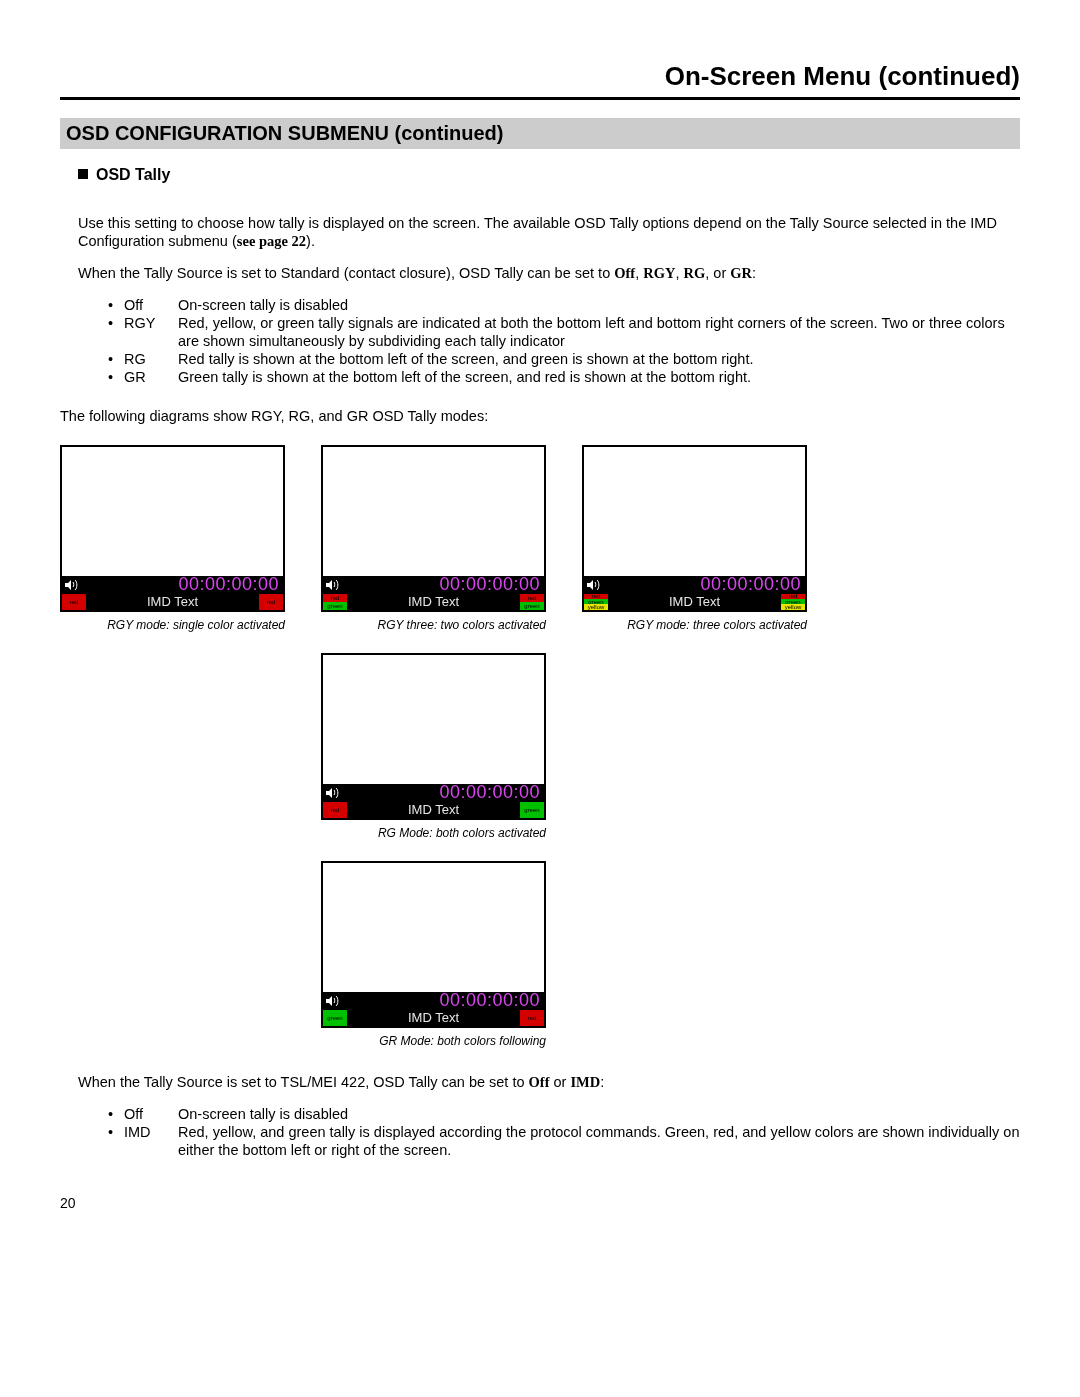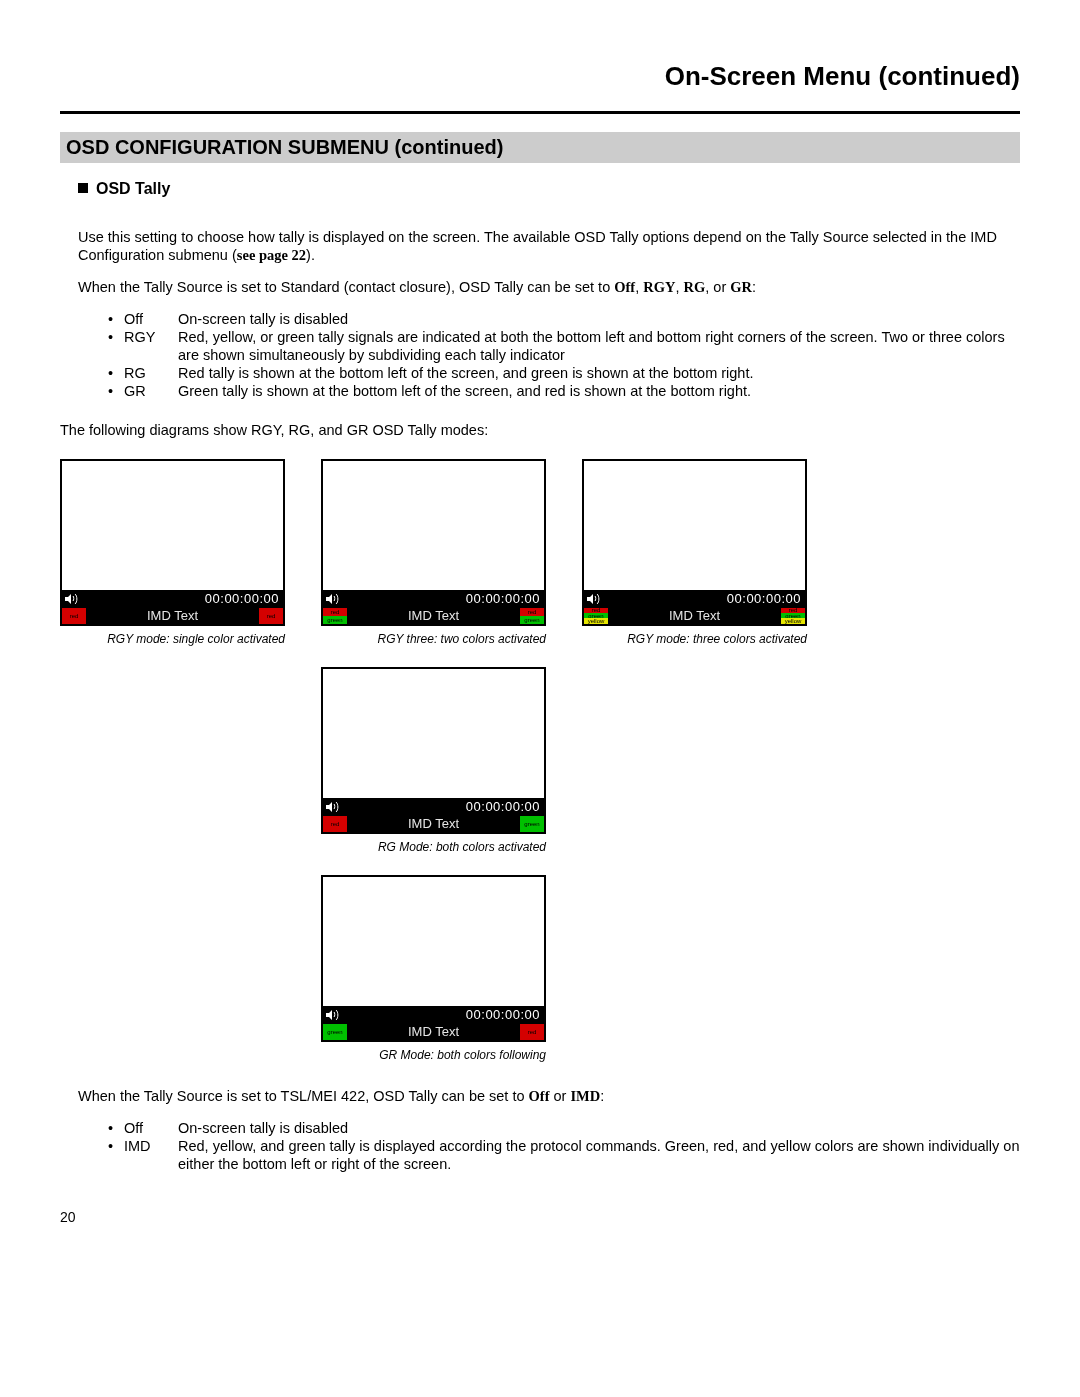--- a/index.html
+++ b/index.html
@@ -11,21 +11,21 @@
     margin: 0;
     padding: 60px 60px 40px 60px;
     box-sizing: border-box;
     line-height: 1.25;
   }
   .page-title {
     text-align: right;
     font-size: 26px;
     font-weight: bold;
     border-bottom: 3px solid #000;
-    padding-bottom: 18px;
+    padding-bottom: 4px;
     margin-bottom: 18px;
   }
   .section-title {
     font-size: 20px;
     font-weight: bold;
     background: #ccc;
     padding: 3px 6px;
     margin-bottom: 16px;
   }
   .sub-heading {
@@ -74,22 +74,22 @@
     display:flex;
     flex-direction: column;
     background: #fff;
   }
   .screen .video { flex:1; background:#fff; }
   .tc-row {
     height: 18px;
     background: #000;
     display:flex;
     align-items:center;
-    color:#ffffff;
-    font-size: 13px;
+    color:#d946ef;
+    font-size: 18px;
     padding: 0 2px;
   }
   .tc-row .tc { flex:1; text-align:right; padding-right:2px; letter-spacing:0.5px;}
   .speaker-icon {
     display:inline-flex;
     align-items:center;
     gap:1px;
   }
   .speaker-icon svg { display:block; }
   .imd-row {

